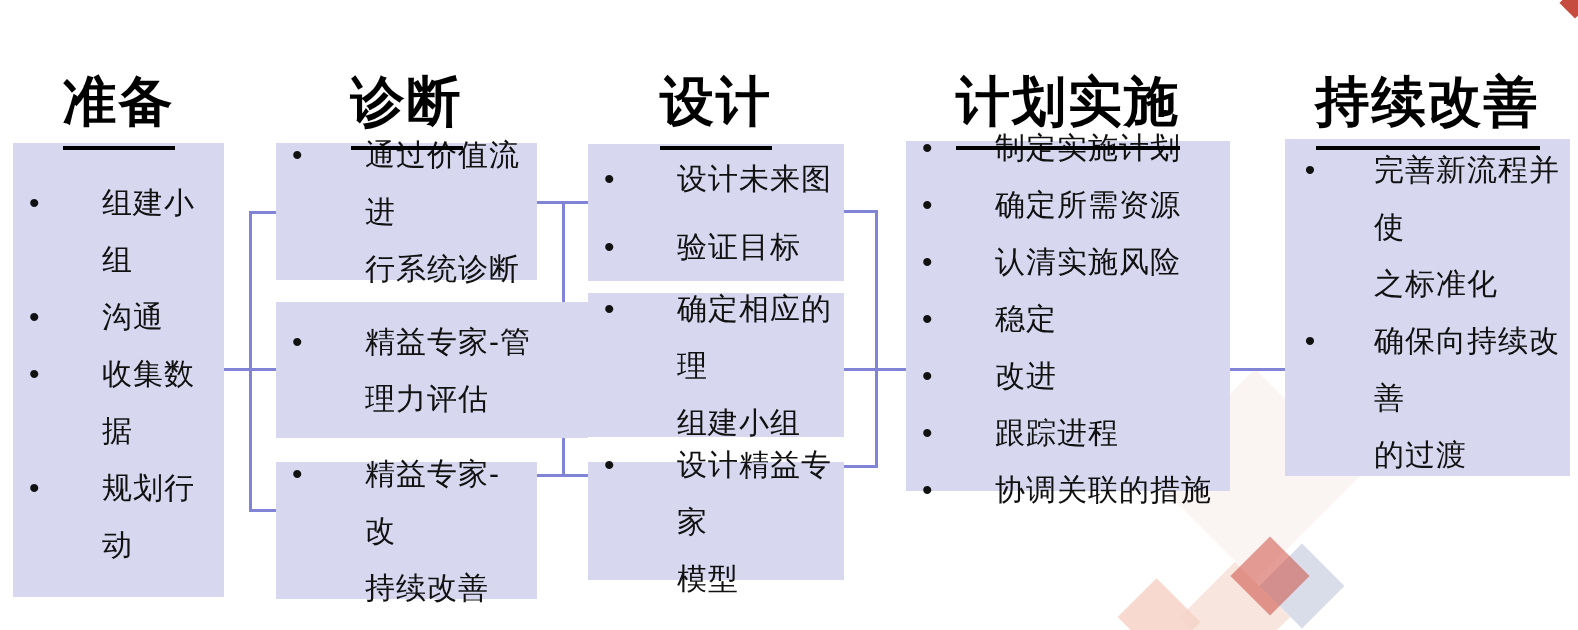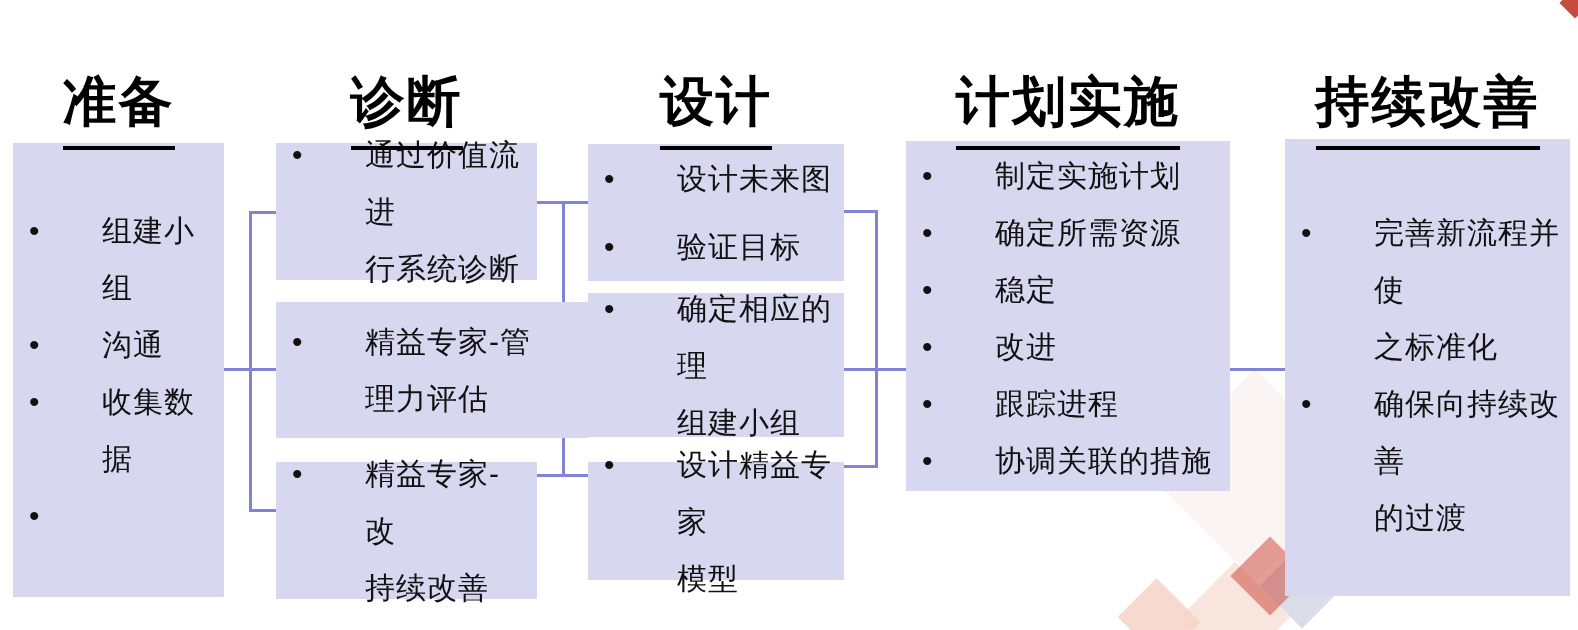--- a/index.html
+++ b/index.html
@@ -40,21 +40,21 @@
     z-index:2;
   }
   .c1 {left:13px;  top:143px; width:211px; height:454px; padding-top:12px;}
   .c2a{left:276px; top:143px; width:261px; height:137px;}
   .c2b{left:276px; top:302px; width:312px; height:136px;}
   .c2c{left:276px; top:462px; width:261px; height:137px;}
   .c3a{left:588px; top:144px; width:256px; height:137px;justify-content:space-between;}
   .c3b{left:588px; top:293px; width:256px; height:144px;}
   .c3c{left:588px; top:462px; width:256px; height:118px;}
   .c4 {left:906px; top:141px; width:324px; height:350px; padding-top:10px;}
-  .c5 {left:1285px;top:139px; width:285px; height:457px; padding-top:20px;}
+  .c5 {left:1285px;top:139px; width:285px; height:337px; padding-top:20px;font-family:Liberation Mono, monospace;}
 
   
   .bi{
     display:flex;align-items:flex-start;
     font-size:30px;line-height:57px;
     letter-spacing:1px;
     gap:40px;
   }
   .dot{
     flex:0 0 33px;width:33px;
@@ -101,20 +101,21 @@
     <div class="bi">
         <span class="dot"></span>
         <span class="t">沟通</span>
       </div>
     <div class="bi">
         <span class="dot"></span>
         <span class="t">收集数据</span>
       </div>
     <div class="bi">
         <span class="dot"></span>
+        <span class="t">规划行动</span>
       </div>
   </div>
 
   <div class="box c2a">
     <div class="bi">
         <span class="dot"></span>
         <span class="t">通过价值流进
 行系统诊断</span>
       </div>
   </div>
@@ -159,20 +160,24 @@
   </div>
 
   <div class="box c4">
     <div class="bi">
         <span class="dot"></span>
         <span class="t">制定实施计划</span>
       </div>
     <div class="bi">
         <span class="dot"></span>
         <span class="t">确定所需资源</span>
+      </div>
+    <div class="bi">
+        <span class="dot"></span>
+        <span class="t">认清实施风险</span>
       </div>
     <div class="bi">
         <span class="dot"></span>
         <span class="t">稳定</span>
       </div>
     <div class="bi">
         <span class="dot"></span>
         <span class="t">改进</span>
       </div>
     <div class="bi">

